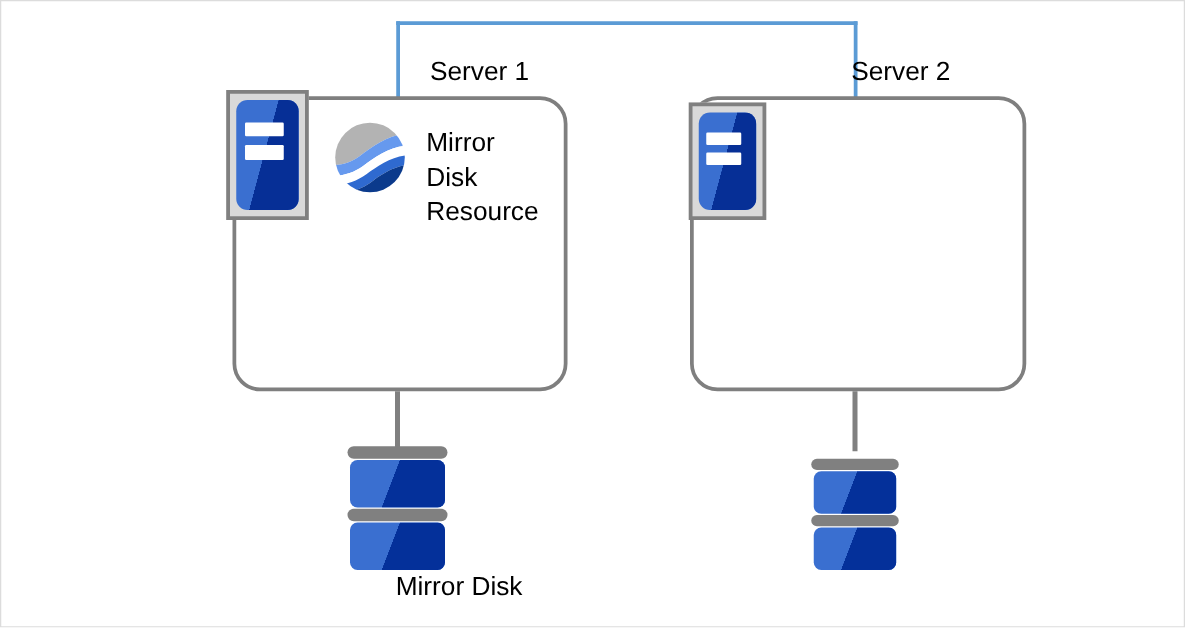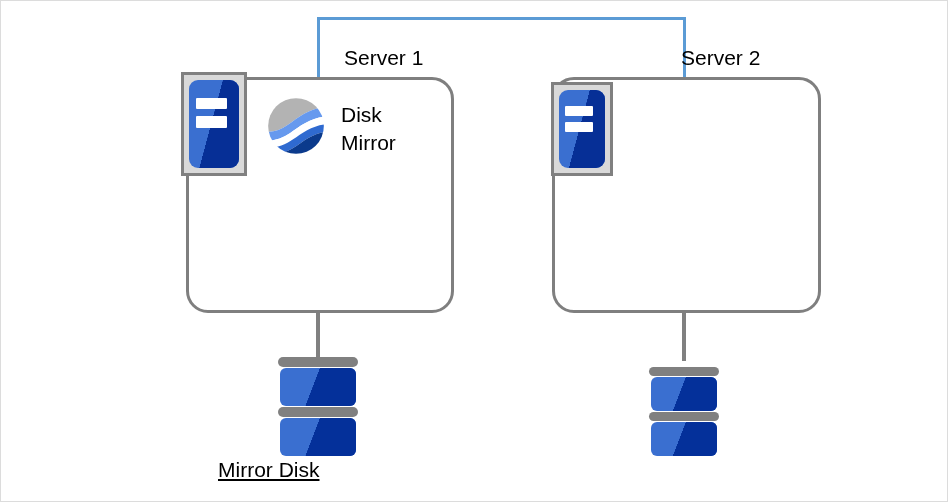--- a/index.html
+++ b/index.html
@@ -47,22 +47,21 @@
     color: #000000;
     white-space: nowrap;
     line-height: 1;
   }
   .disk-label {
     position: absolute;
     font-size: 21px;
     color: #000000;
     white-space: nowrap;
     line-height: 1;
-    text-align: left;
-    text-decoration: underline;
+    text-align: right;
   }
 
   
   .server-icon {
     position: absolute;
     background: #d9d9d9;
     border: 3px solid #808080;
     box-sizing: border-box;
     padding: 5px;
   }
@@ -163,22 +162,23 @@
         <path d="M -10,-10 L 110,-10 L 110,18 C 80,14 55,34 36,48 C 22,58 8,62 -10,60 Z" fill="#b3b3b3"></path>
         <path d="M -10,60 C 8,62 22,58 36,48 C 55,34 80,14 110,18 L 110,34 C 82,31 58,49 40,62 C 26,72 8,77 -10,75 Z" fill="#6699ee"></path>
         <path d="M -10,75 C 8,77 26,72 40,62 C 58,49 82,31 110,34 L 110,47 C 84,45 62,61 45,73 C 30,84 10,90 -10,88 Z" fill="#ffffff"></path>
         <path d="M -10,88 C 10,90 30,84 45,73 C 62,61 84,45 110,47 L 110,60 C 86,59 66,73 50,85 C 34,96 12,102 -10,100 Z" fill="#2f6ad0"></path>
         <path d="M -10,100 C 12,102 34,96 50,85 C 66,73 86,59 110,60 L 110,112 L -10,112 Z" fill="#0b3a8c"></path>
       </g>
     </svg>
   </div>
 
   <div style="position:absolute; left:340px; top:100px; font-size:21px; color:#000000; line-height:1.32;">
+    <div>Mirror</div>
     <div>Disk</div>
-    <div>Mirror</div>
+    <div>Resource</div>
   </div>
 
   <div class="connector" style="left:315px; top:312px; width:4px; height:48px;"></div>
 
   <div class="disk-stack" style="left:277px; top:356px; width:80px; height:98px;">
     <div class="plate" style="top:0px; height:10px;"></div>
     <div class="drive" style="top:11px; height:38px;">
       <div class="shade"></div>
     </div>
     <div class="plate" style="top:50px; height:10px;"></div>

